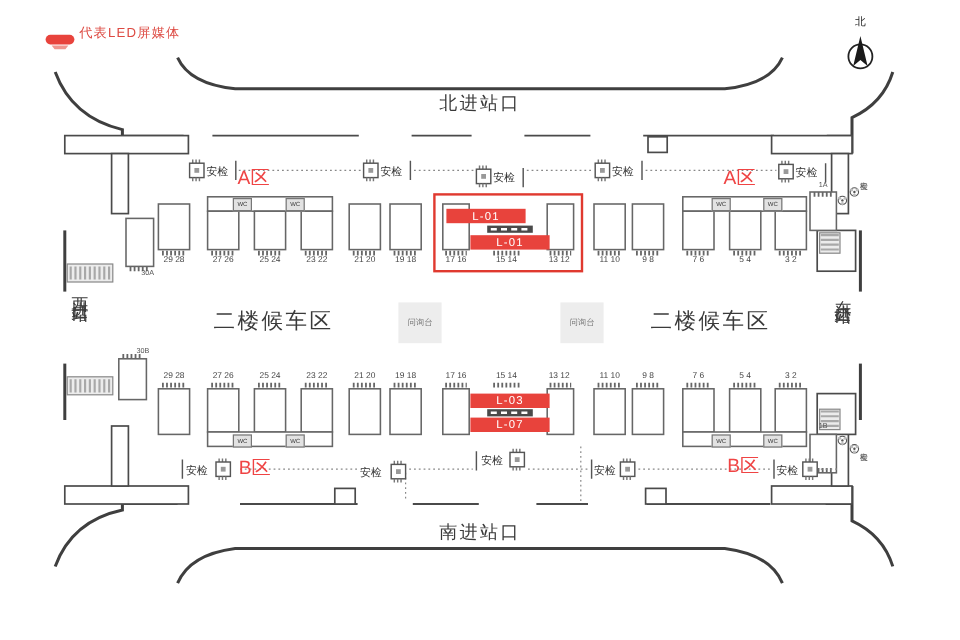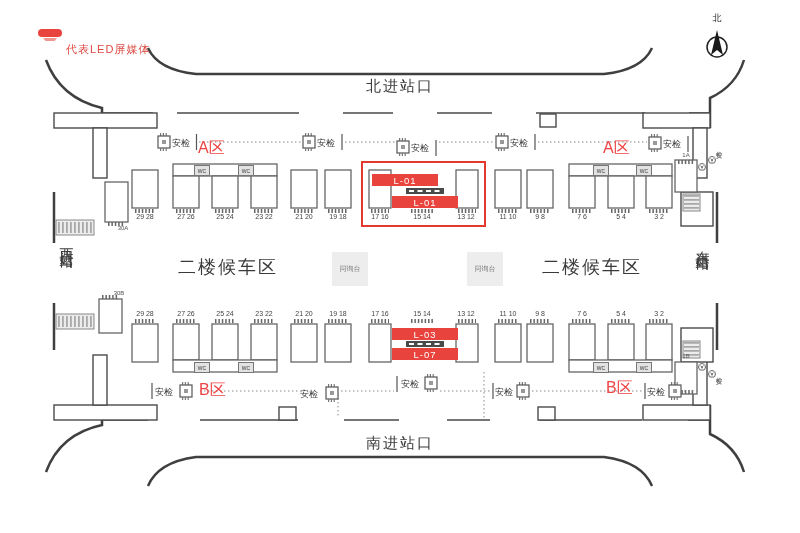--- a/index.html
+++ b/index.html
@@ -197,21 +197,21 @@
       <circle r="10" fill="none" stroke="#222" stroke-width="1.5"></circle>
       <polygon points="0,-17 6,8 0,3 -6,8" fill="#1a1a1a"></polygon>
     </g>
 
     <g>
       <rect x="38" y="29" width="24" height="8" rx="4" fill="#e8433c"></rect>
       <path d="M43,38 h14 l-2.5,3 h-9 z" fill="#f0968f"></path>
     </g>
   </svg>
 
-  <div class="lbl legend-txt" style="left:66px;top:42px;">代表LED屏媒体</div>
+  <div class="lbl legend-txt" style="left:66px;top:20px;">代表LED屏媒体</div>
   <div class="lbl north-txt" style="left:708px;top:12px;">北</div>
 
   <div class="lbl entr" style="left:325px;top:77px;">北进站口</div>
   <div class="lbl entr" style="left:325px;top:434px;">南进站口</div>
   <div class="lbl entr-v" style="left:58px;top:237px;height:78px;">西进站口</div>
   <div class="lbl entr-v" style="left:694px;top:239px;height:78px;">东进站口</div>
 
   <div class="lbl zone" style="left:198px;top:138px;">A区</div>
   <div class="lbl zone" style="left:603px;top:138px;">A区</div>
   <div class="lbl zone" style="left:199px;top:380px;">B区</div>

